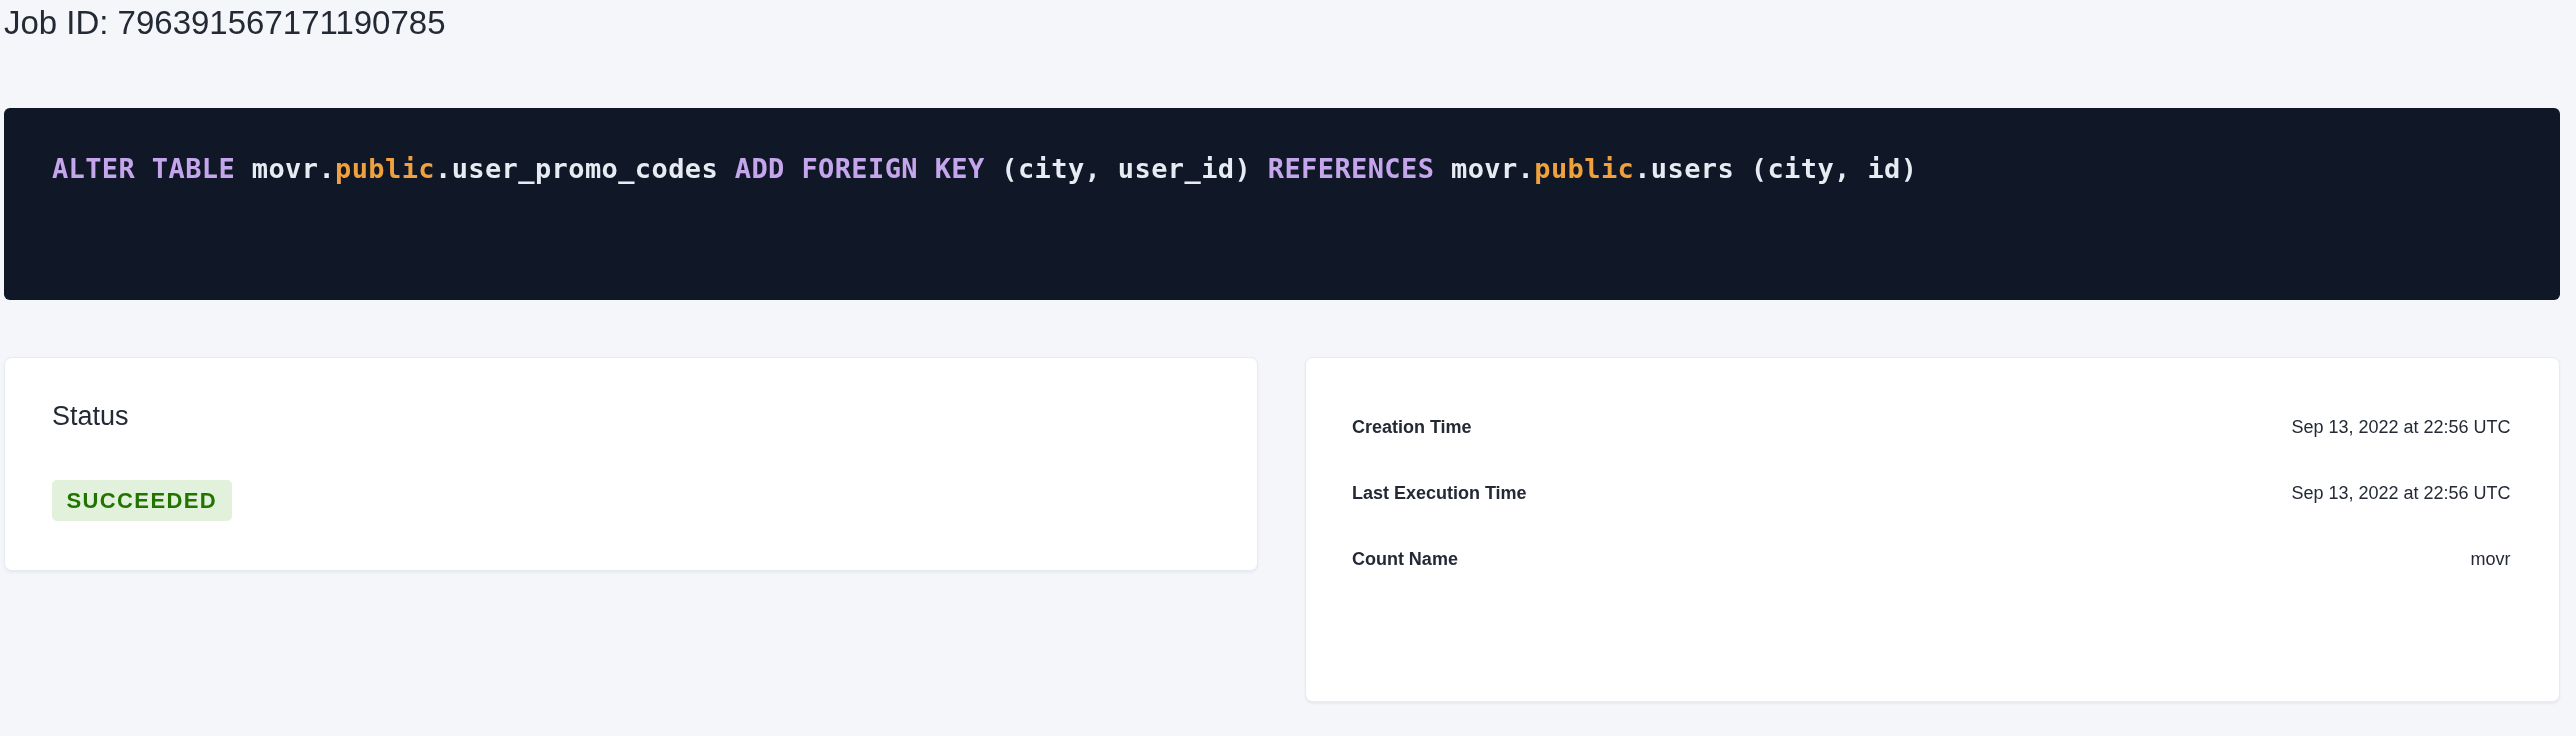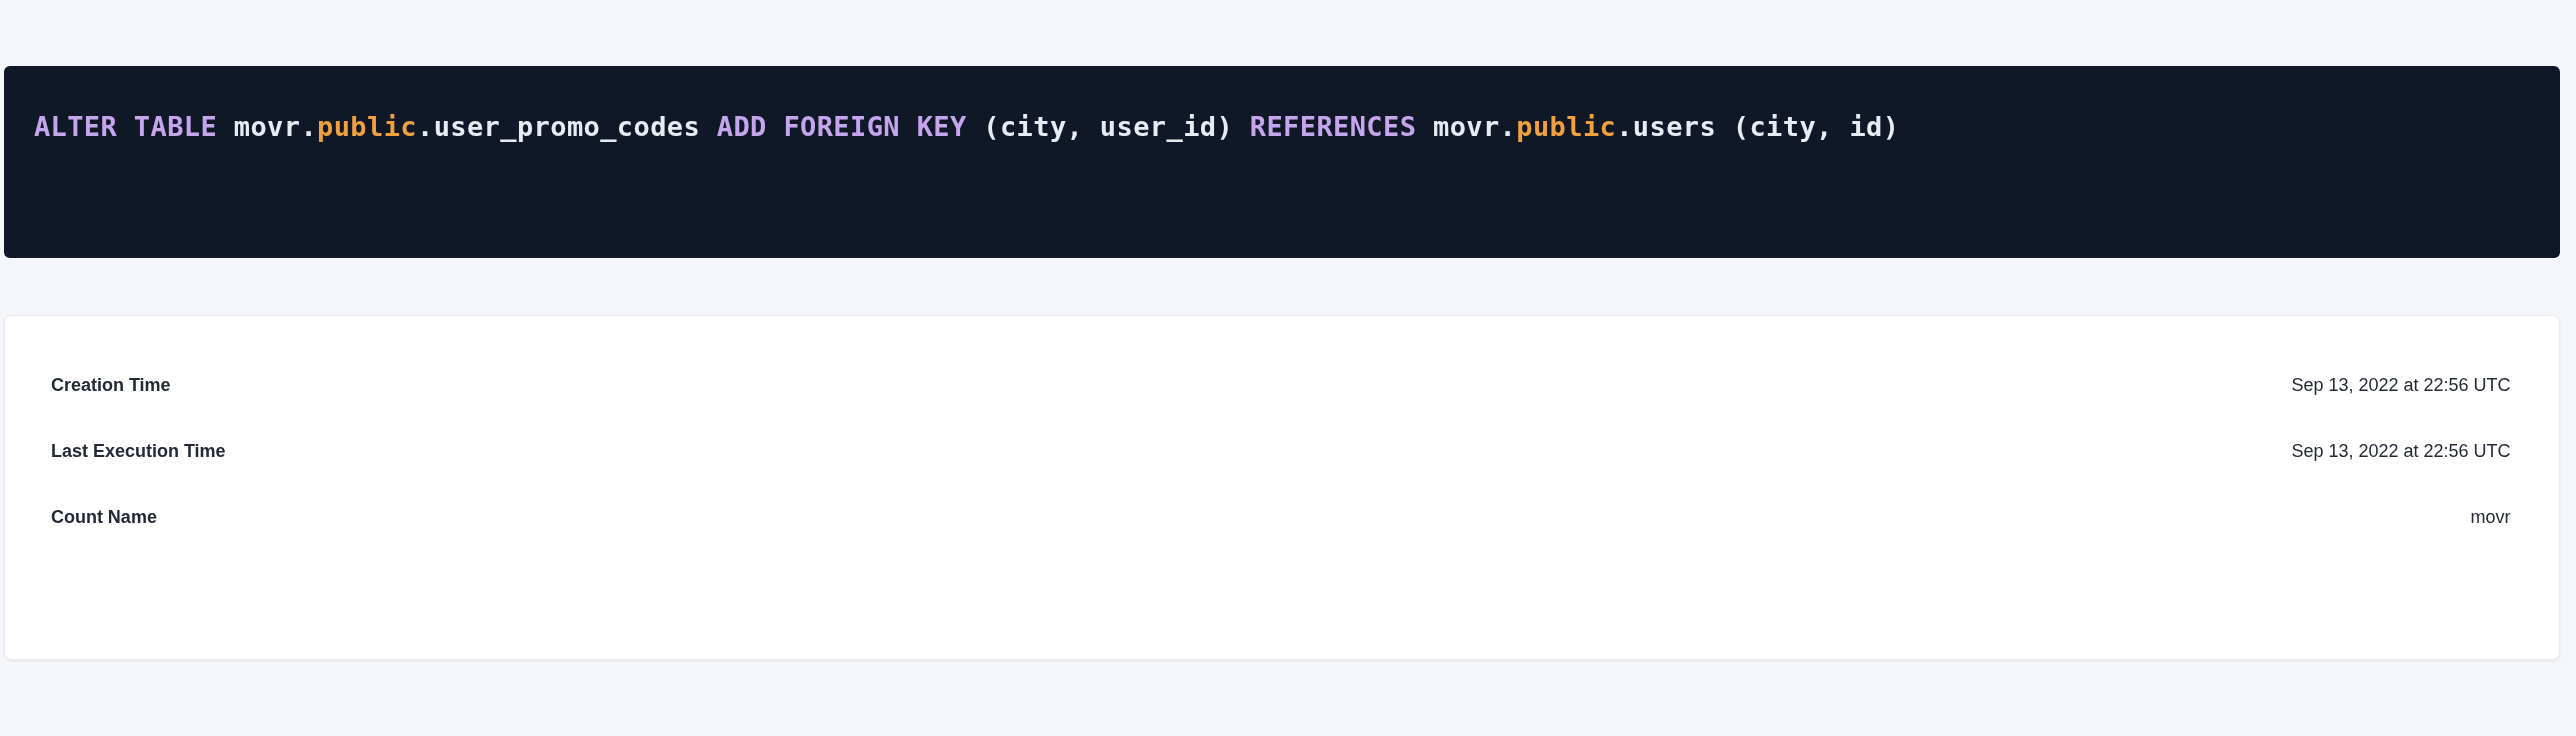--- a/index.html
+++ b/index.html
@@ -28,21 +28,21 @@
     margin:0;
     font-size:33px;font-weight:400;line-height:42px;
     color:var(--text);
   }
 
   .sql-box{
     margin-top:64px;
     height:192px;
     border-radius:5.8px;
     background:var(--sql-bg);
-    padding:43px 30px;
+    padding:43px 48px;
   }
   .sql-line{
     font-family:"DejaVu Sans Mono","Liberation Mono",monospace;
     font-size:27px;font-weight:600;line-height:35px;letter-spacing:0.4px;
     white-space:pre;
     color:var(--sql-identifier);
   }
   .tok-keyword{color:var(--sql-keyword);}
   .tok-schema{color:var(--sql-schema);}
   .tok-identifier{color:var(--sql-identifier);}
@@ -86,27 +86,32 @@
     font-size:18px;line-height:29px;
   }
   .detail-label{font-weight:700;color:var(--text);}
   .detail-value{font-weight:400;color:var(--text);text-align:left;}
 </style>
 </head>
 <body>
 
 <div class="page">
 
+  <h1 class="job-id-heading">Job ID: 796391567171190785</h1>
 
   <div class="sql-box">
     <div class="sql-line"><span class="tok-keyword">ALTER TABLE </span><span class="tok-identifier">movr.</span><span class="tok-schema">public</span><span class="tok-identifier">.user_promo_codes </span><span class="tok-keyword">ADD FOREIGN KEY </span><span class="tok-identifier">(city, user_id) </span><span class="tok-keyword">REFERENCES </span><span class="tok-identifier">movr.</span><span class="tok-schema">public</span><span class="tok-identifier">.users (city, id)</span></div>
   </div>
 
   <div class="cards">
 
+    <div class="card status-card">
+      <h3 class="status-title">Status</h3>
+      <span class="status-badge">SUCCEEDED</span>
+    </div>
 
     <div class="card details-card">
       <div class="detail-row">
         <span class="detail-label">Creation Time</span>
         <span class="detail-value">Sep 13, 2022 at 22:56 UTC</span>
       </div>
       <div class="detail-row">
         <span class="detail-label">Last Execution Time</span>
         <span class="detail-value">Sep 13, 2022 at 22:56 UTC</span>
       </div>

